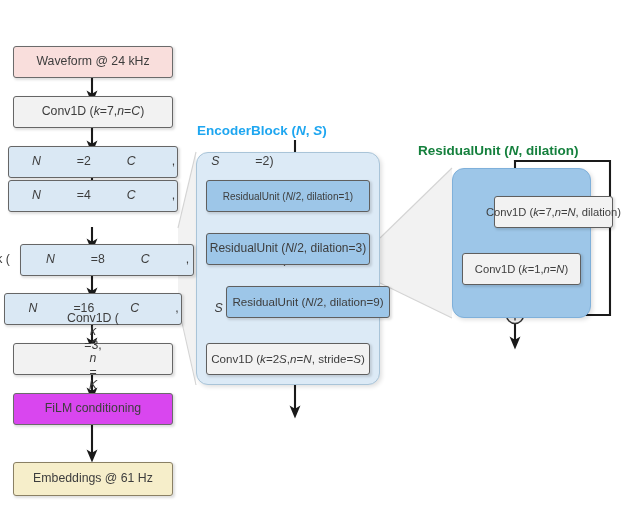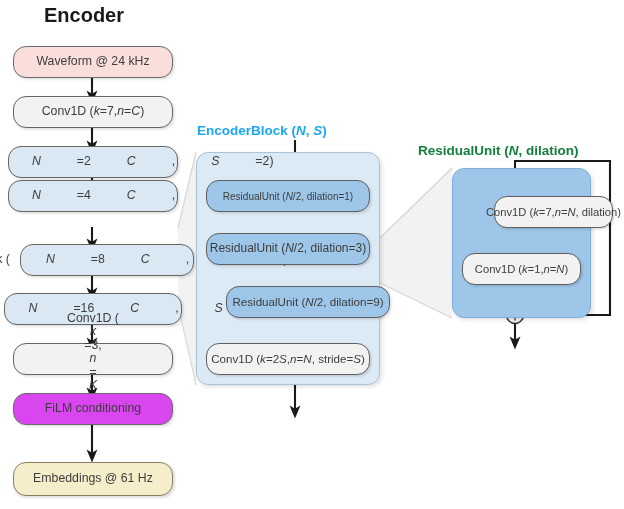--- a/index.html
+++ b/index.html
@@ -19,21 +19,21 @@
   #diagram {
     position: absolute;
     inset: 0;
   }
 
   
   .node {
     position: absolute;
     box-sizing: border-box;
     border: 1.4px solid #666666;
-    border-radius: 13px;
+    border-radius: 3px;
     display: flex;
     align-items: center;
     justify-content: center;
     font-size: 12.3px;
     line-height: 1.1;
     color: #3d3d3d;
     text-align: left;
     white-space: nowrap;
     box-shadow: 1.5px 1.5px 2.5px rgba(0,0,0,0.13);
     background: #f2f2f2;
@@ -170,23 +170,20 @@
       <circle class="plus-circle" cx="515" cy="315" r="8.5"></circle>
       <line class="plus-sign" x1="509.5" y1="315" x2="520.5" y2="315"></line>
       <line class="plus-sign" x1="515" y1="309.5" x2="515" y2="320.5"></line>
     </g>
   </svg>
 
   <div class="panel panel-encoderblock" style="left:196px; top:152px; width:184px; height:233px;"></div>
 
   <div class="panel panel-residualunit" style="left:452px; top:168px; width:139px; height:150px;"></div>
 
-  <div class="title-main" style="left:44px; top:4px;">
-    <span class="v">Encoder</span>
-  </div>
 
   <div class="title-sub" style="left:197px; top:123px; color:#1ea6f0;">
     EncoderBlock (<i>N</i>, <i>S</i>)
   </div>
 
   <div class="title-sub" style="left:418px; top:143px; color:#15803d;">
     ResidualUnit (<i>N</i>, dilation)
   </div>
 
   <div class="node n-wave" style="left:13px; top:46px; width:160px; height:32px;">

